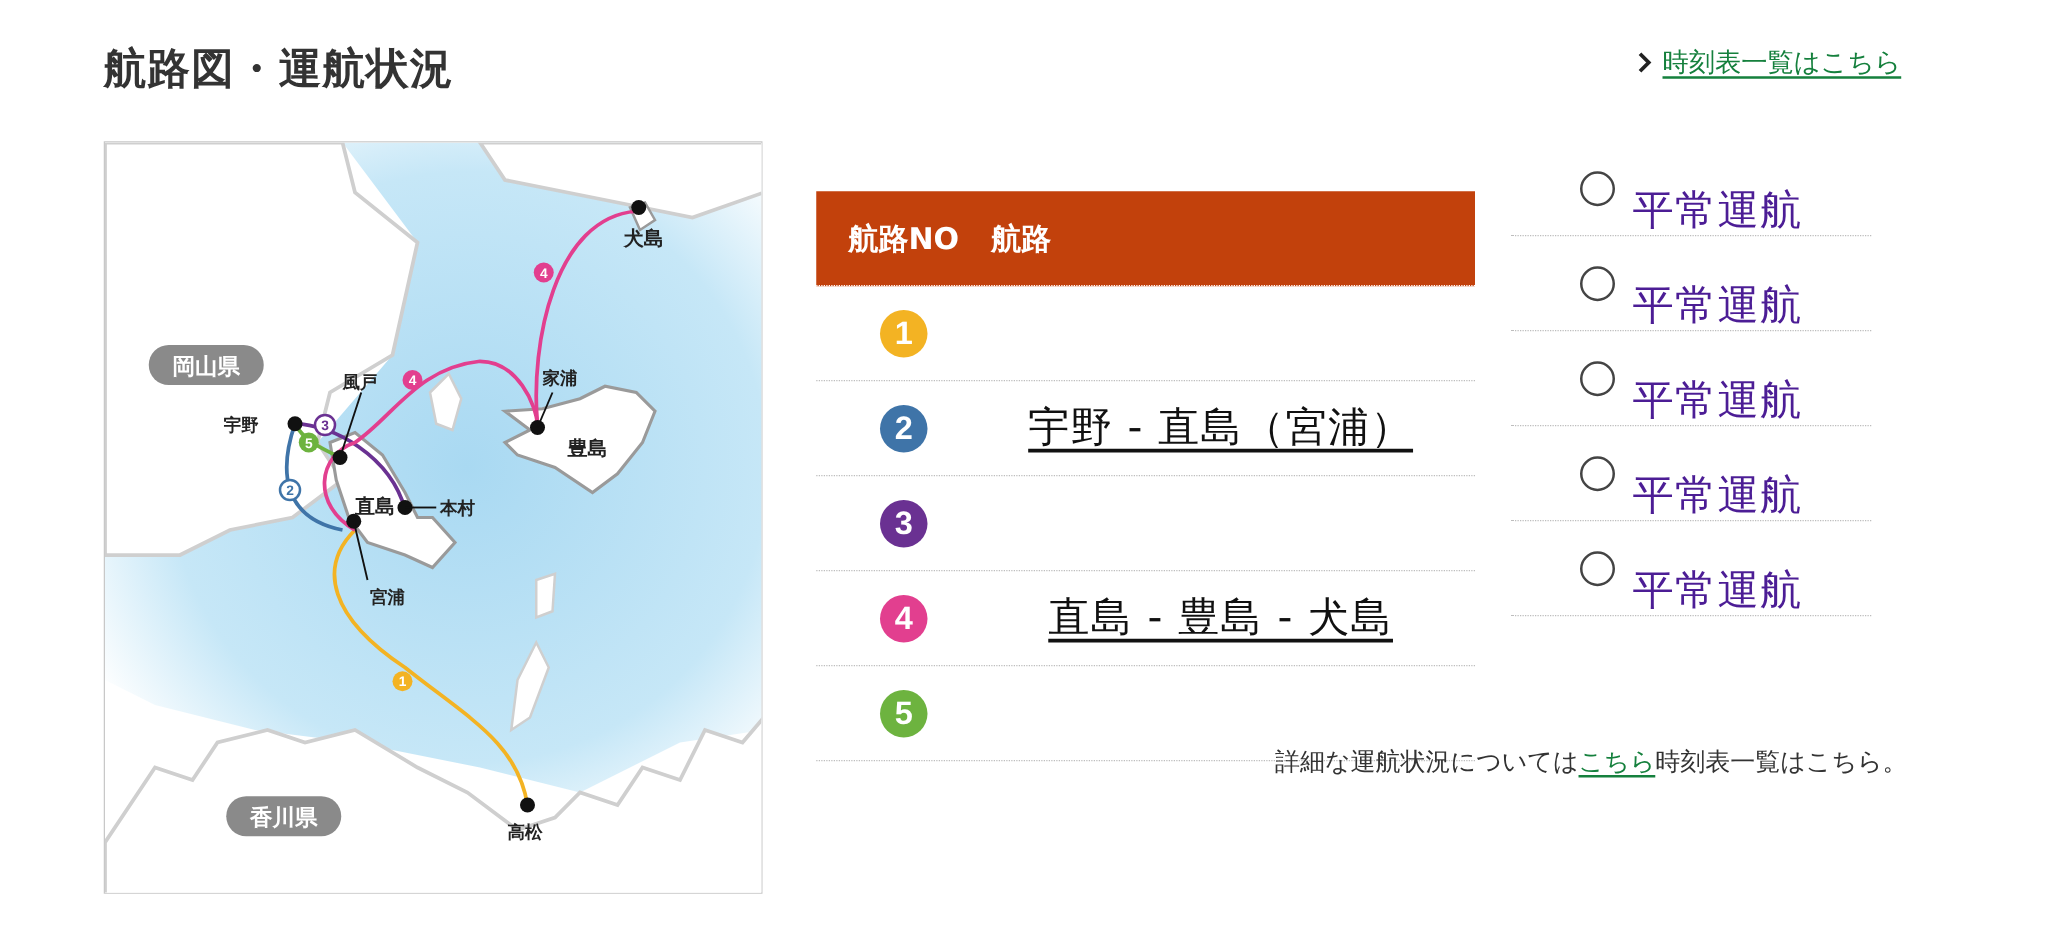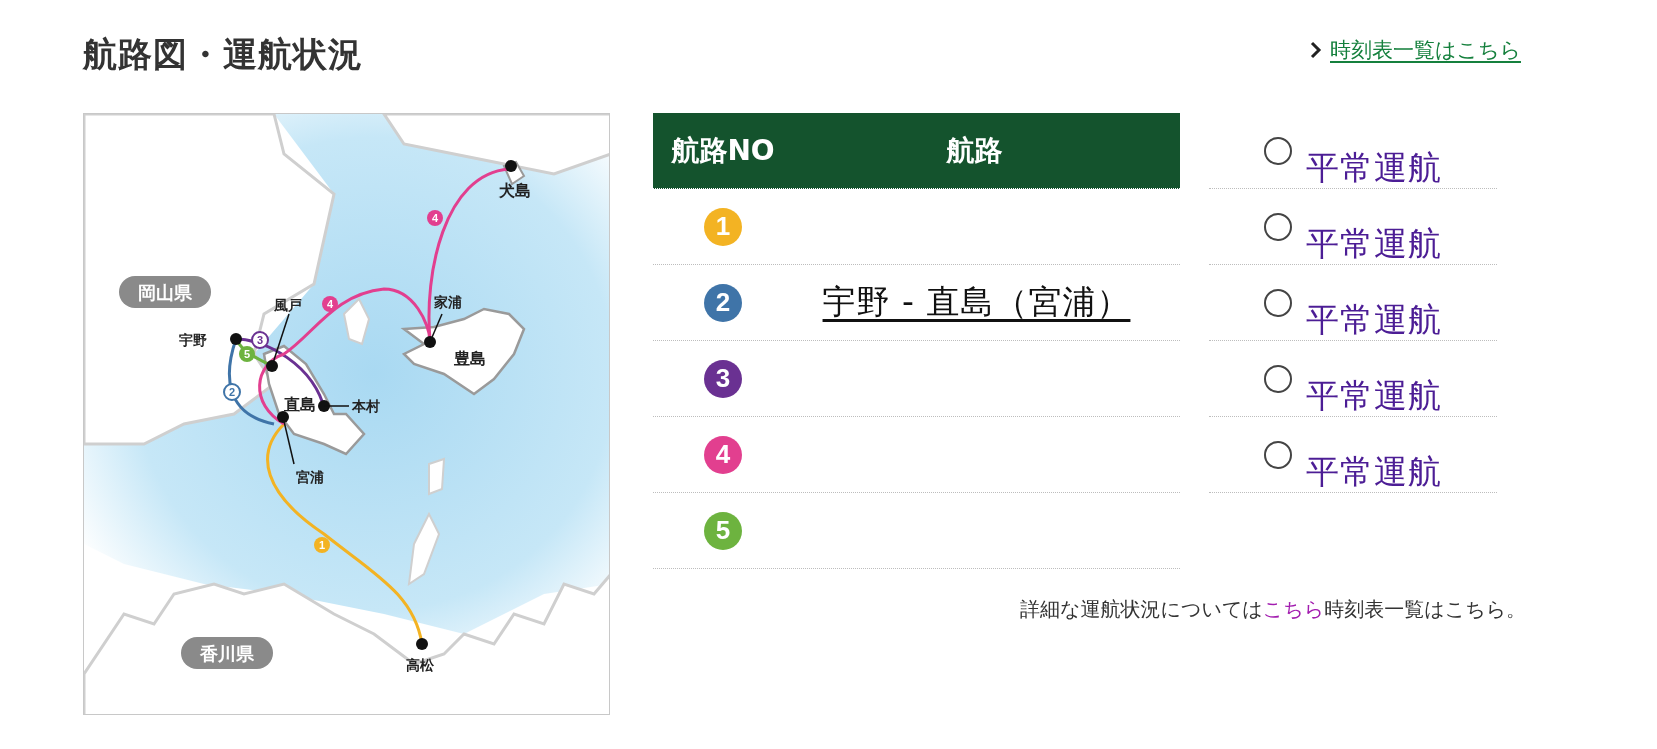--- a/index.html
+++ b/index.html
@@ -26,26 +26,27 @@
   }
   .map-box svg { display: block; }
 
   .routes-table {
     position: absolute; left: 653px; top: 113px; width: 527px;
   }
   .status-table {
     position: absolute; left: 1209px; top: 113px; width: 288px;
   }
   .th {
-    height: 76px; background: #14532d; color: #ffffff; font-weight: bold;
-    font-size: 28px; display: flex; align-items: center;
+    height: 76px; background: #c2410c; color: #ffffff; font-weight: bold;
+    font-size: 24px; display: flex; align-items: center;
     border-bottom: 1px dotted #ffffff;
+    margin-top: 40px;
   }
   .routes-table .th .col-no { width: 140px; text-align: center; }
-  .routes-table .th .col-route { flex: 1; text-align: center; padding-right: 24px; }
+  .routes-table .th .col-route { flex: 1; text-align: left; padding-right: 24px; }
   .status-table .th { justify-content: center; }
 
   .row {
     height: 76px; display: flex; align-items: center;
     border-bottom: 1px dotted #bdbdbd;
   }
   .routes-table .row .col-no { width: 140px; display: flex; justify-content: center; }
   .routes-table .row .col-route { flex: 1; display: flex; justify-content: center; padding-right: 20px; }
   .num-badge {
     width: 38px; height: 38px; border-radius: 50%; color: #ffffff;
@@ -59,21 +60,21 @@
   }
   .status-table .row { justify-content: center; gap: 14px; }
   .status-circle {
     width: 28px; height: 28px; border-radius: 50%; border: 2px solid #444444;
   }
   .status-text { font-size: 33px; color: #4c1d95; letter-spacing: 1px; margin-top: 35px; }
 
   .note {
     position: absolute; left: 1020px; top: 596px; font-size: 20px; color: #333333;
   }
-  .note a { color: #a21caf; text-underline-offset: 4px; cursor: pointer; }
+  .note a { color: #15803d; text-decoration: underline; text-underline-offset: 4px; cursor: pointer; }
 </style>
 </head>
 <body>
 
 <h1 class="page-title">航路図・運航状況</h1>
 
 <div class="timetable-link">
   <svg class="chev" viewBox="0 0 12 20">
     <path d="M2 3 L9 10 L2 17" stroke="#222" stroke-width="3" fill="none"></path>
   </svg>
@@ -187,20 +188,23 @@
   </div>
   <div class="row">
     <div class="col-no">
         <div class="num-badge" style="background:#6a3192">3</div>
       </div>
   </div>
   <div class="row">
     <div class="col-no">
         <div class="num-badge" style="background:#e23f8f">4</div>
       </div>
+    <div class="col-route">
+        <span class="route-link">直島 ‐ 豊島 ‐ 犬島</span>
+      </div>
   </div>
   <div class="row">
     <div class="col-no">
         <div class="num-badge" style="background:#6db33f">5</div>
       </div>
   </div>
 </div>
 
 <div class="status-table">
   <div class="row">

